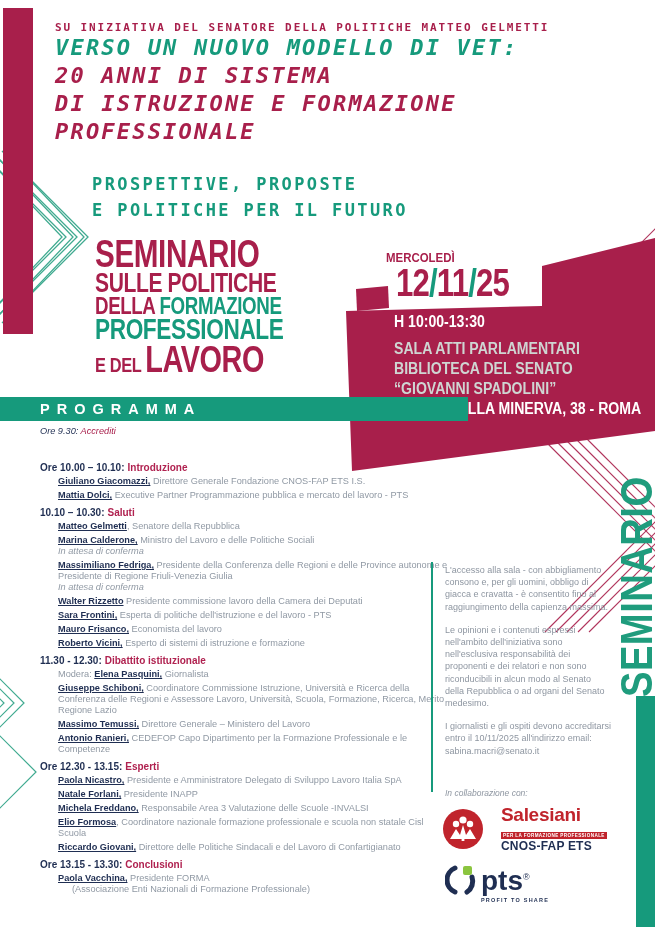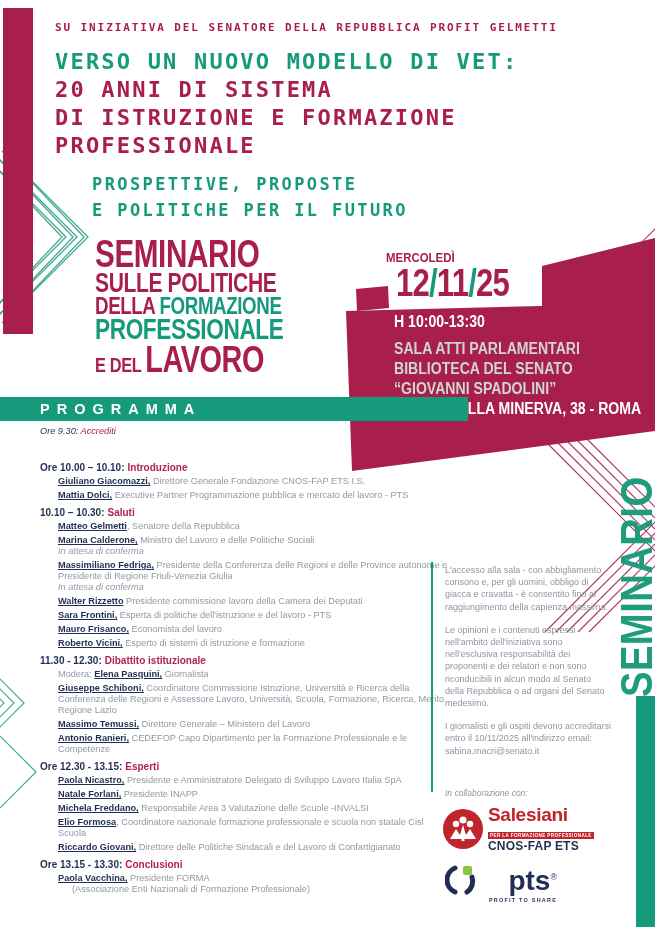--- a/index.html
+++ b/index.html
@@ -3,22 +3,22 @@
 <meta charset="utf-8">
 <style>
   html,body{margin:0;padding:0;background:#e8e8e8;}
   .page{position:relative;width:655px;height:927px;background:#ffffff;overflow:hidden;
         font-family:"Liberation Sans",sans-serif;}
   .abs{position:absolute;}
 
   
   .kicker{left:55px;top:21px;font-family:"DejaVu Sans Mono",monospace;font-weight:bold;
           font-size:11px;letter-spacing:1.9px;color:#a81f4b;white-space:nowrap;}
-  .titleblock{left:55px;top:48px;font-family:"DejaVu Sans Mono",monospace;font-weight:bold;
-          font-size:22px;letter-spacing:2.2px;line-height:28px;white-space:nowrap;}
+  .titleblock{left:55px;top:34px;font-family:"DejaVu Sans Mono",monospace;font-weight:bold;
+          font-size:22px;letter-spacing:2.2px;line-height:28px;white-space:nowrap;font-style:italic;}
   .t-teal{color:#169a7c;} .t-crimson{color:#a81f4b;}
   .subtitleblock{left:92px;top:171px;font-family:"DejaVu Sans Mono",monospace;font-weight:bold;
           font-size:17px;letter-spacing:2.4px;line-height:26px;color:#169a7c;white-space:nowrap;}
 
   
   .leftbar{left:3px;top:8px;width:30px;height:326px;background:#a81f4b;}
 
   
   .semlogo{left:95px;top:238px;transform:scaleX(0.78);transform-origin:left top;
            font-weight:bold;letter-spacing:-0.5px;white-space:nowrap;color:#a81f4b;}
@@ -59,31 +59,31 @@
   .program .note{display:block;font-style:italic;}
   .program .extra{display:block;padding-left:14px;}
 
   
   .vline{left:431px;top:562px;width:2px;height:230px;background:#169a7c;}
   .sidebar{left:445px;top:564px;width:167px;font-size:9px;line-height:12.2px;color:#8e96a1;}
   .sidebar p{margin:0 0 11px 0;}
   .collab{left:445px;top:788px;font-size:8.5px;font-style:italic;color:#8e96a1;}
 
   
-  .salesiani{left:443px;top:806px;display:flex;align-items:center;}
+  .salesiani{left:443px;top:806px;display:flex;align-items:center;gap:13px;}
   .sal-circle{width:40px;height:40px;border-radius:50%;background:#c0242c;flex:0 0 auto;}
   .sal-text{margin-left:5px;}
   .sal-name{font-size:19px;line-height:17px;font-weight:bold;color:#c0242c;letter-spacing:-0.3px;}
   .sal-strip{display:inline-block;background:#c0242c;color:#ffffff;font-size:4.6px;font-weight:bold;
              letter-spacing:0.4px;padding:1px 2px;margin:1px 0;}
   .sal-org{font-size:12px;font-weight:bold;color:#1f2e52;letter-spacing:0.2px;line-height:11px;}
 
   
   .pts{left:445px;top:864px;display:flex;align-items:flex-start;}
-  .pts-textcol{margin-left:12px;text-align:right;}
+  .pts-textcol{margin-left:4px;}
   .pts-name{font-size:28px;line-height:26px;font-weight:bold;color:#1f2e52;letter-spacing:0px;}
   .pts-reg{font-size:9px;vertical-align:10px;font-weight:normal;}
   .pts-tag{font-size:5.5px;font-weight:bold;color:#1f2e52;letter-spacing:1.2px;margin-top:3px;}
 
   
   .vseminario{left:611px;top:697px;width:212px;height:46px;font-size:45px;font-weight:bold;
               color:#1f9c7d;white-space:nowrap;letter-spacing:0.5px;
               transform:rotate(-90deg) scaleX(0.85);transform-origin:0 0;}
   .greenbar{left:636px;top:696px;width:19px;height:231px;background:#169a7c;}
 
@@ -125,21 +125,21 @@
       <line x1="545" y1="632" x2="675" y2="502"></line>
         <line x1="556" y1="632" x2="686" y2="502"></line>
       <line x1="567" y1="632" x2="697" y2="502"></line>
         <line x1="578" y1="632" x2="708" y2="502"></line>
       <line x1="589" y1="632" x2="719" y2="502"></line>
     </g>
   </svg>
 
   <div class="abs leftbar"></div>
 
-  <div class="abs kicker">SU INIZIATIVA DEL SENATORE DELLA REPUBBLICA PROFIT GELMETTI</div>
+  <div class="abs kicker">SU INIZIATIVA DEL SENATORE DELLA POLITICHE MATTEO GELMETTI</div>
   <div class="abs titleblock">
     <div class="t-teal">VERSO UN NUOVO MODELLO DI VET:</div>
     <div class="t-crimson">20 ANNI DI SISTEMA</div>
     <div class="t-crimson">DI ISTRUZIONE E FORMAZIONE</div>
     <div class="t-crimson">PROFESSIONALE</div>
   </div>
   <div class="abs subtitleblock">
     <div>PROSPETTIVE, PROPOSTE</div>
     <div>E POLITICHE PER IL FUTURO</div>
   </div>

